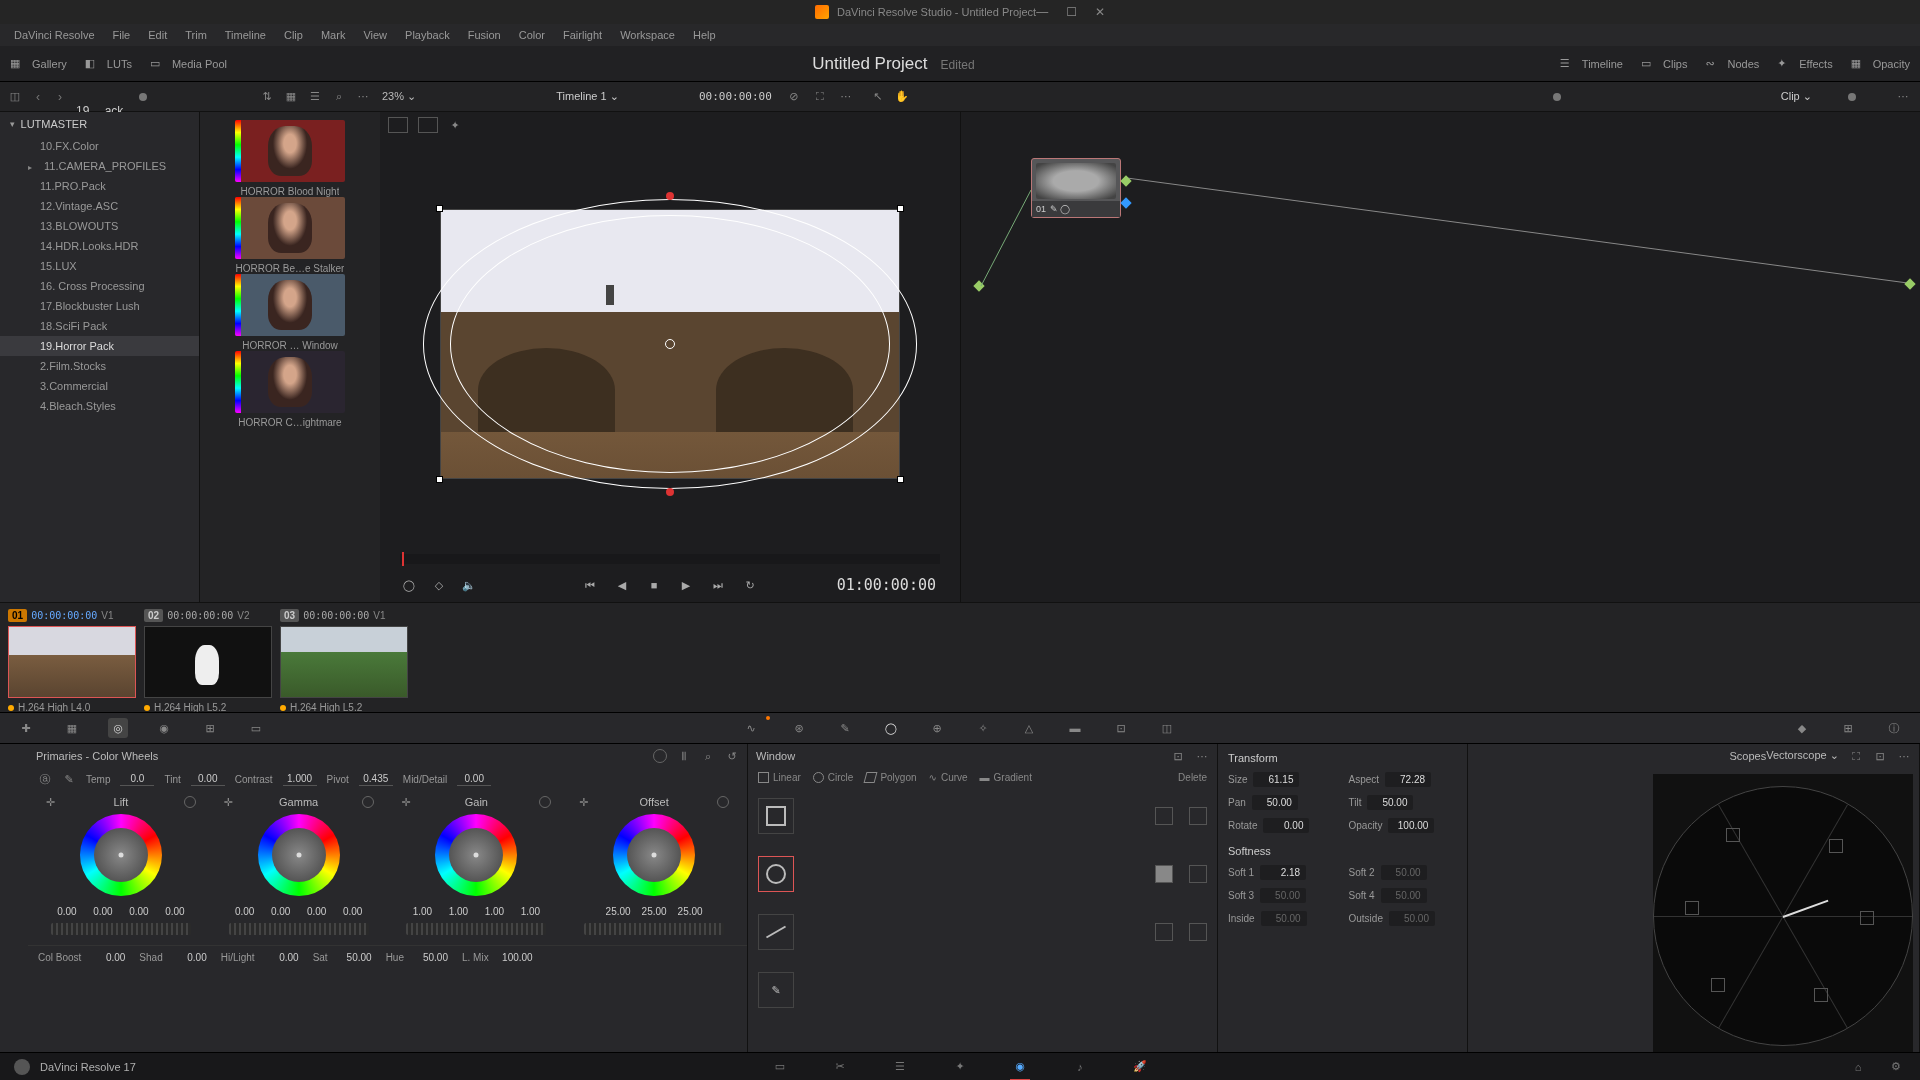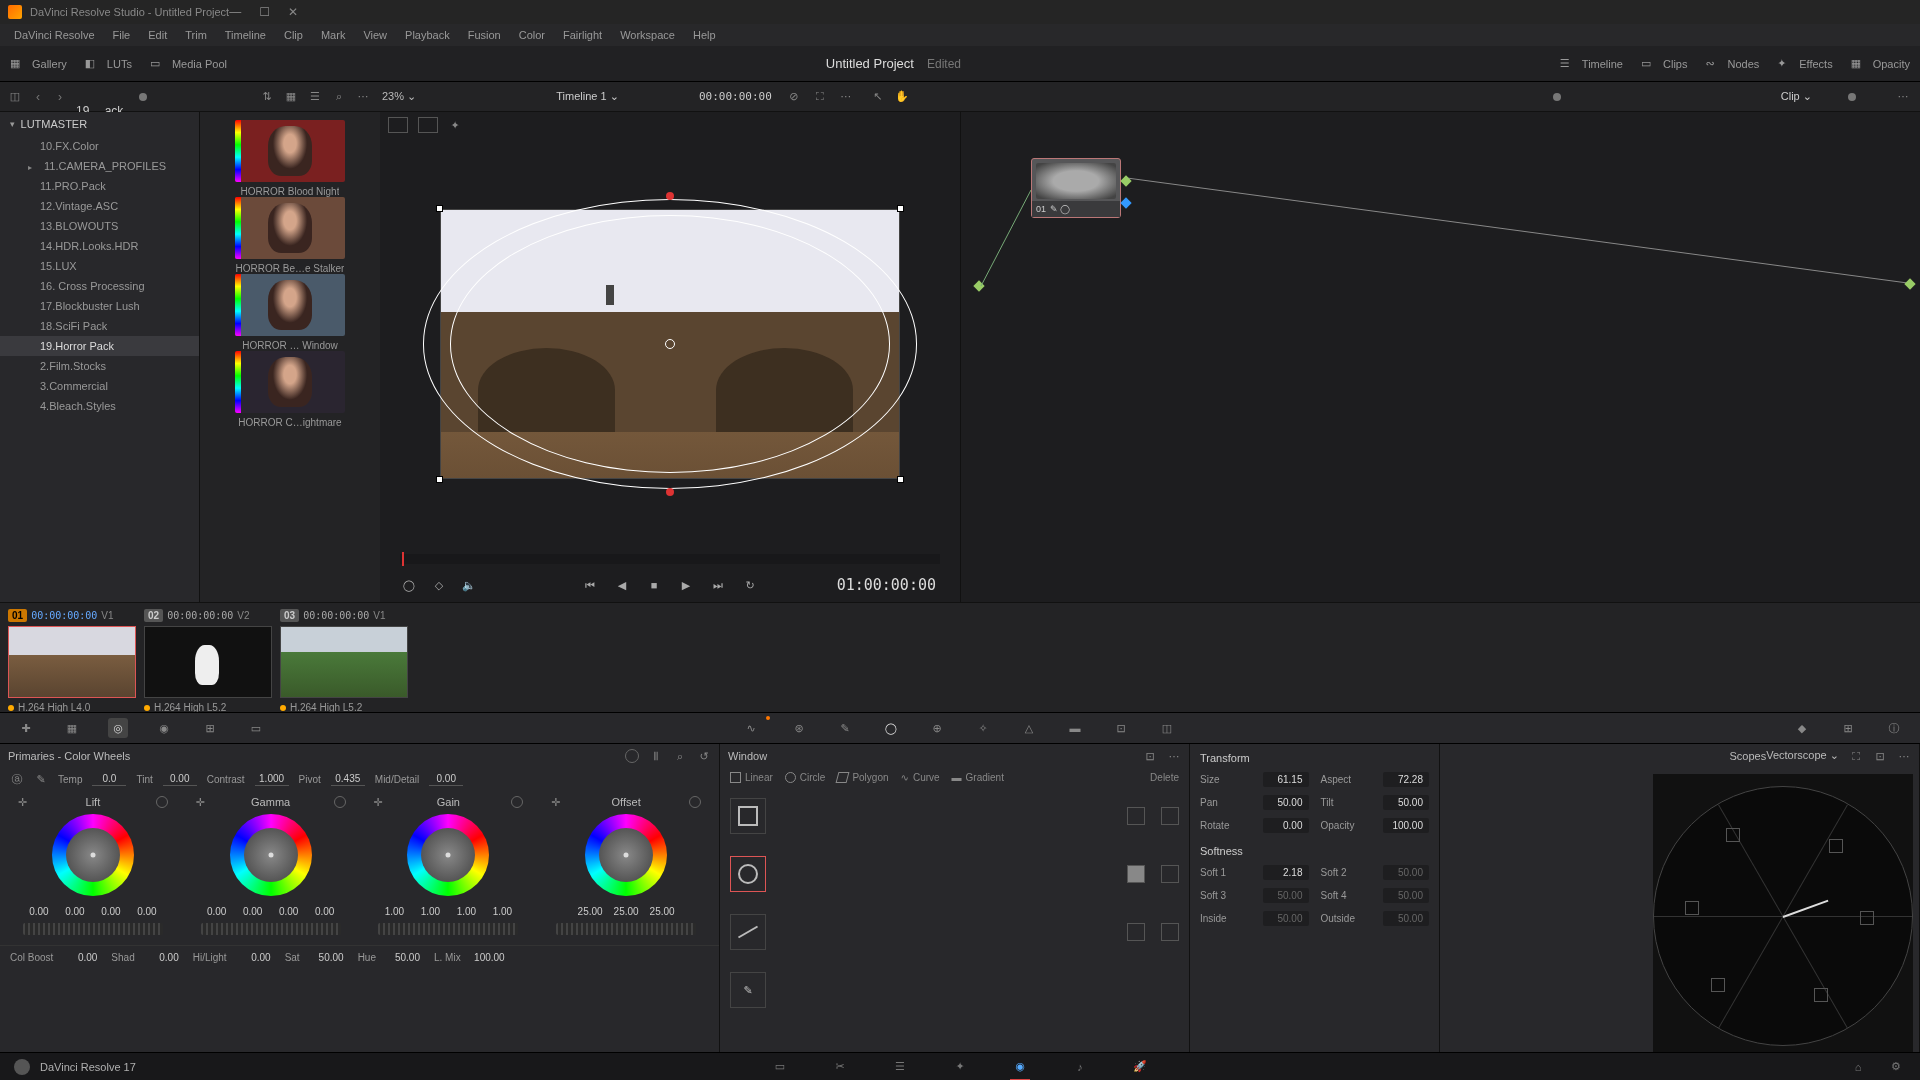--- a/index.html
+++ b/index.html
@@ -1,35 +1,35 @@
 <!DOCTYPE html>
 <html><head>
 <meta charset="utf-8">
 <style>
 * { margin: 0; padding: 0; box-sizing: border-box; font-family: -apple-system, Arial, sans-serif; user-select: none; }
 body { background: #1a1a1a; color: #b0b0b0; font-size: 11px; width: 1920px; height: 1080px; overflow: hidden; }
 
 
-.titlebar { height: 24px; background: #252525; display: flex; align-items: center; padding: 0 8px; justify-content: flex-start; }
+.titlebar { height: 24px; background: #252525; display: flex; align-items: center; padding: 0 8px; justify-content: center; }
 .titlebar-left { display: flex; align-items: center; gap: 8px; }
 .titlebar-icon { width: 14px; height: 14px; background: linear-gradient(135deg,#ff6b00,#ffa500); border-radius: 2px; }
 .titlebar-text { color: #888; font-size: 11px; }
 .titlebar-buttons { display: flex; gap: 18px; color: #888; }
 .titlebar-buttons span { cursor: pointer; font-size: 12px; }
 
 
 .menubar { height: 22px; background: #28282a; display: flex; align-items: center; padding: 0 6px; gap: 2px; }
 .menubar span { padding: 2px 8px; color: #999; font-size: 11px; cursor: pointer; }
 
 
 .toptoolbar { height: 36px; background: #212123; border-bottom: 1px solid #000; display: flex; align-items: center; padding: 0 10px; justify-content: space-between; }
 .toptoolbar-left, .toptoolbar-right { display: flex; align-items: center; gap: 18px; }
 .tool-item { display: flex; align-items: center; gap: 6px; color: #999; cursor: pointer; }
 .tool-icon { width: 16px; height: 14px; display: inline-block; }
-.project-title { color: #ddd; font-size: 13px; font-weight: 500; }
+.project-title { color: #ddd; font-size: 17px; font-weight: 500; }
 .project-status { color: #777; font-size: 12px; margin-left: 10px; }
 
 
 .secbar { height: 30px; background: #232325; border-bottom: 1px solid #111; display: flex; align-items: center; }
 .secbar-left { display: flex; align-items: center; gap: 10px; padding-left: 8px; width: 240px; }
 .arrow-btn { color: #777; font-size: 12px; cursor: pointer; padding: 2px 4px; }
 .crumb-text { color: #ccc; font-size: 12px; margin-top: 28px; }
 .dot-marker { width: 8px; height: 8px; border-radius: 50%; background: #777; margin-left: 6px; }
 .view-icons { display: flex; gap: 10px; margin-left: 20px; }
 .tiny-icon { width: 14px; height: 14px; display: flex; align-items: center; justify-content: center; color: #888; cursor: pointer; }
@@ -109,21 +109,21 @@
 
 .midtools { height: 32px; background: #28282b; border-top: 1px solid #000; border-bottom: 1px solid #000; display: flex; align-items: center; padding: 0 16px; gap: 26px; }
 .midtool-icon { width: 20px; height: 20px; display: flex; align-items: center; justify-content: center; color: #888; cursor: pointer; border-radius: 3px; }
 .midtool-icon.active { background: #444; color: #ddd; }
 .midtool-icon.hl { color: #ddd; }
 .midtool-spacer { flex: 1; }
 .midtool-group-center { display: flex; gap: 26px; position: absolute; left: 50%; transform: translateX(-50%); }
 .tiny-orange-dot { width: 4px; height: 4px; background: #f70; border-radius: 50%; position: relative; top: -10px; left: 10px; }
 
 
-.bottom { display: flex; height: 320px; background: #28282b; }
+.bottom { display: flex; height: 320px; background: #28282b; padding-left: 28px; }
 .panel { border-right: 1px solid #111; display: flex; flex-direction: column; }
 .panel-header { height: 24px; display: flex; align-items: center; padding: 0 8px; justify-content: space-between; color: #bbb; font-size: 11px; }
 .panel-header-right { display: flex; gap: 10px; }
 .ph-icon { width: 14px; height: 14px; border: 1px solid #666; border-radius: 50%; cursor: pointer; }
 
 
 .primaries { width: 720px; }
 .prim-row { display: flex; align-items: center; padding: 4px 10px; gap: 10px; }
 .prim-field { display: flex; align-items: center; gap: 10px; }
 .prim-label { color: #999; font-size: 10px; }
@@ -153,21 +153,21 @@
 .win-shape-cell.active { border-color: #d55; }
 .win-shape-glyph { width: 20px; height: 20px; border: 2px solid #bbb; }
 .win-track-area { flex: 1; height: 36px; }
 .win-toggle { width: 18px; height: 18px; border: 1px solid #555; }
 .win-toggle.on { background: #888; }
 
 
 .transform-panel { width: 250px; padding: 4px 10px; }
 .tf-title { color: #ccc; font-size: 11px; margin: 4px 0 8px; }
 .tf-row { display: flex; gap: 12px; margin-bottom: 8px; }
-.tf-field { display: flex; align-items: center; gap: 6px; flex: 1; justify-content: space-between; }
+.tf-field { display: flex; align-items: center; gap: 6px; flex: 1; justify-content: flex-start; }
 .tf-label { color: #999; font-size: 10px; }
 .tf-val { background: #1e1e20; color: #ddd; padding: 2px 6px; min-width: 46px; text-align: right; font-size: 10px; border-radius: 2px; }
 .tf-val.dim { color: #666; }
 
 
 .scopes { flex: 1; align-items: flex-end; }
 .scope-canvas { flex: 1; display: flex; align-items: center; justify-content: center; position: relative; background: #111; margin: 6px; }
 .vectorscope { width: 260px; height: 260px; border: 1px solid #444; border-radius: 50%; position: relative; background: #0a0a0a; }
 .vs-line { position: absolute; left: 50%; top: 50%; width: 50%; height: 1px; background: #333; transform-origin: left center; }
 .vs-target { position: absolute; width: 14px; height: 14px; border: 1px solid #555; }

